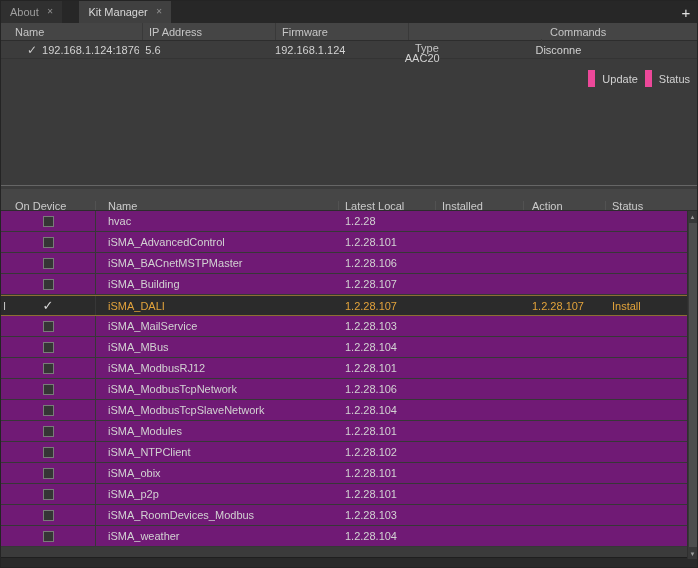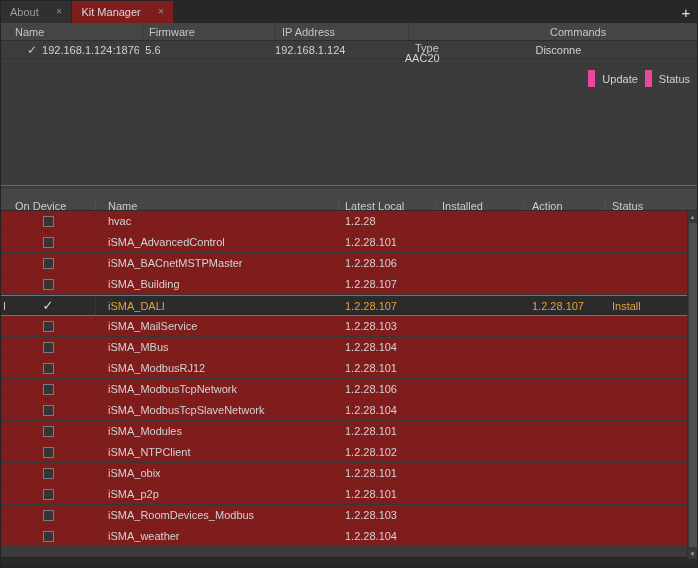--- a/index.html
+++ b/index.html
@@ -5,22 +5,22 @@
   * { margin:0; padding:0; box-sizing:border-box; }
   html,body { width:698px; height:568px; background:#4a4a4a; }
   .app {
     position:relative; width:698px; height:568px; overflow:hidden;
     background:#3c3c3c; border:1px solid #242424;
     font-family:"Liberation Sans","DejaVu Sans",sans-serif; font-size:11px; color:#d0d0d0;
     user-select:none;
   }
   
   .tabbar { height:22px; background:#272727; display:flex; align-items:stretch; }
-  .tab { display:flex; align-items:center; padding:0 9px; margin-right:1px; background:#303030; color:#9e9e9e; cursor:default;gap:9px; }
-  .tab.active { background:#7f1d1d; color:#d8d8d8; }
+  .tab { display:flex; align-items:center; padding:0 9px; margin-right:1px; background:#303030; color:#9e9e9e; cursor:default; }
+  .tab.active { background:#404040; color:#d8d8d8;margin-left:16px; }
   .tab-close { margin-left:8px; font-size:8px; color:#8e8e8e; line-height:1; }
   .tab-add { margin-left:auto; width:22px; display:flex; align-items:center; justify-content:center; color:#e2e2e2; font-size:15px; }
   
   .dev-header { height:18px; display:flex; background:#454545; border-bottom:1px solid #2d2d2d; color:#c6c6c6; }
   .dev-header .hcell { display:flex; align-items:center; border-right:1px solid #393939; height:100%; }
   .w-name { width:142px; padding-left:14px; }
   .w-fw   { width:133px; padding-left:6px; }
   .w-ip   { width:133px; padding-left:6px; }
   .w-type { width:133px; padding-left:6px;margin-top:16px; }
   .w-cmd  { flex:1; padding-left:8px; border-right:none !important; }
@@ -36,21 +36,21 @@
   
   .kits-header { height:22px; display:flex; align-items:stretch; background:#464646; border-bottom:1px solid #2c2c2c; color:#cbcbcb; }
   .kits-header .hcell { display:flex; align-items:center; border-right:1px solid #525252;margin-top:12px; }
   .k-ondev { width:95px; padding-left:14px; }
   .k-name  { width:243px; padding-left:12px; }
   .k-latest{ width:97px; padding-left:6px; }
   .k-inst  { width:88px; padding-left:6px;text-decoration:underline; }
   .k-act   { width:82px; padding-left:8px; }
   .k-status{ flex:1; padding-left:6px; border-right:none !important; }
   .kits-body { position:relative; height:348px; background:#3b3b3b; overflow:hidden; }
-  .krow { width:688px; height:21px; display:flex; align-items:center; background:#7f1d1d; border-bottom:1px solid #373737; color:#d2d2d2; }
+  .krow { width:688px; height:21px; display:flex; align-items:center; background:#701a75; border-bottom:1px solid #373737; color:#d2d2d2; }
   .krow .cell { display:flex; align-items:center; height:100%; overflow:hidden; white-space:nowrap; }
   .krow .k-ondev { justify-content:center; padding-left:0; border-right:1px solid #373737; }
   .checkbox { width:11px; height:11px; border:1px solid #7a7a7a; background:#353535; display:flex; align-items:center; justify-content:center; font-size:10px; line-height:1; color:#d8d8d8; }
   .checkbox.checked { border:none; background:transparent; font-size:13px; }
   .krow.selected { background:#2b2b2b; color:#e2a33b; border-top:1px solid #8d6f33; border-bottom:1px solid #8d6f33; }
   .row-indicator { position:absolute; left:2px; top:89px; color:#c4c4c4; font-size:11px; z-index:3; }
   
   .vscroll { position:absolute; right:0; top:0; width:10px; height:100%; background:#383838; border-left:1px solid #2f2f2f; display:flex; flex-direction:column; align-items:center; z-index:2; }
   .varrow { height:11px; width:100%; display:flex; align-items:center; justify-content:center; font-size:6px; color:#9c9c9c; }
   .vthumb { flex:1; width:8px; background:#4e4e4e; margin:1px 0; }
@@ -69,22 +69,22 @@
     </div>
     <div class="tab active">
       <span>Kit Manager</span>
       <span class="tab-close">✕</span>
     </div>
     <div class="tab-add">+</div>
   </div>
 
   <div class="dev-header">
     <div class="hcell w-name">Name</div>
+    <div class="hcell w-ip">IP Address</div>
     <div class="hcell w-fw">Firmware</div>
-    <div class="hcell w-ip">IP Address</div>
     <div class="hcell w-type">Type</div>
     <div class="hcell w-cmd">Commands</div>
   </div>
   <div class="dev-row">
     <div class="cell w-name" style="padding-left:0;">
       <span class="dev-check">✓</span>
       <span>192.168.1.124:1876</span>
     </div>
     <div class="cell w-fw">5.6</div>
     <div class="cell w-ip">192.168.1.124</div>

